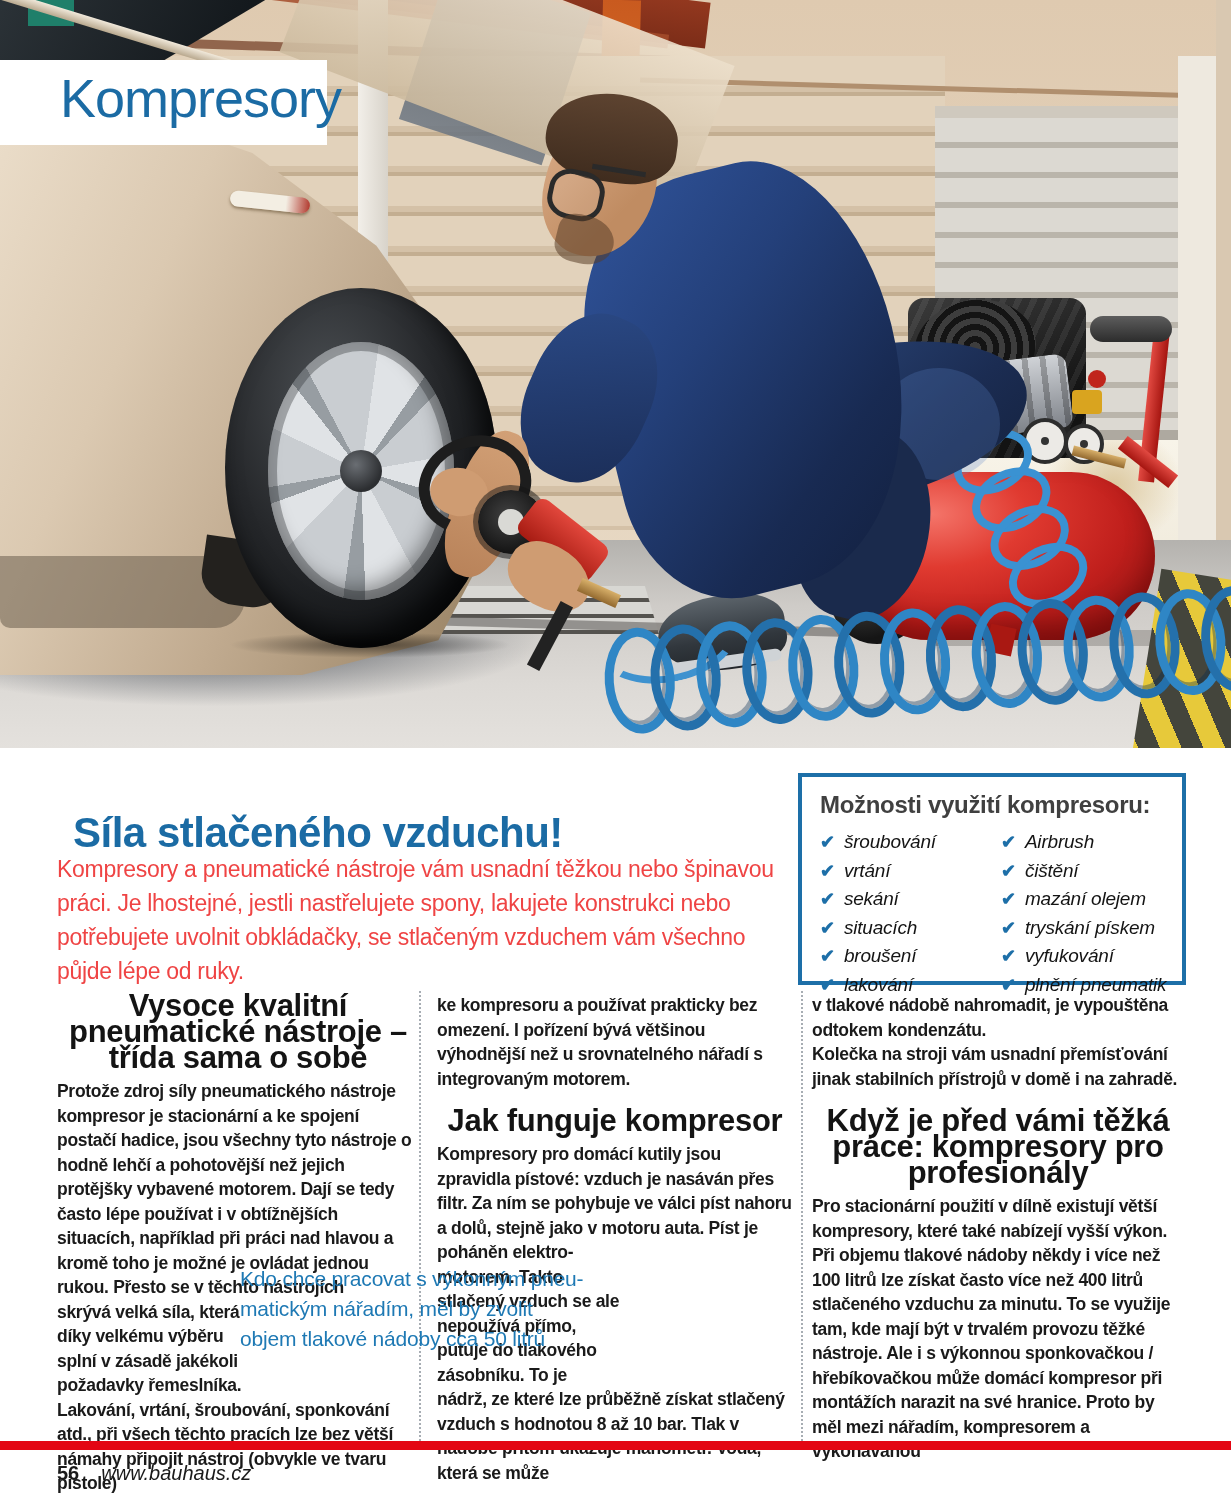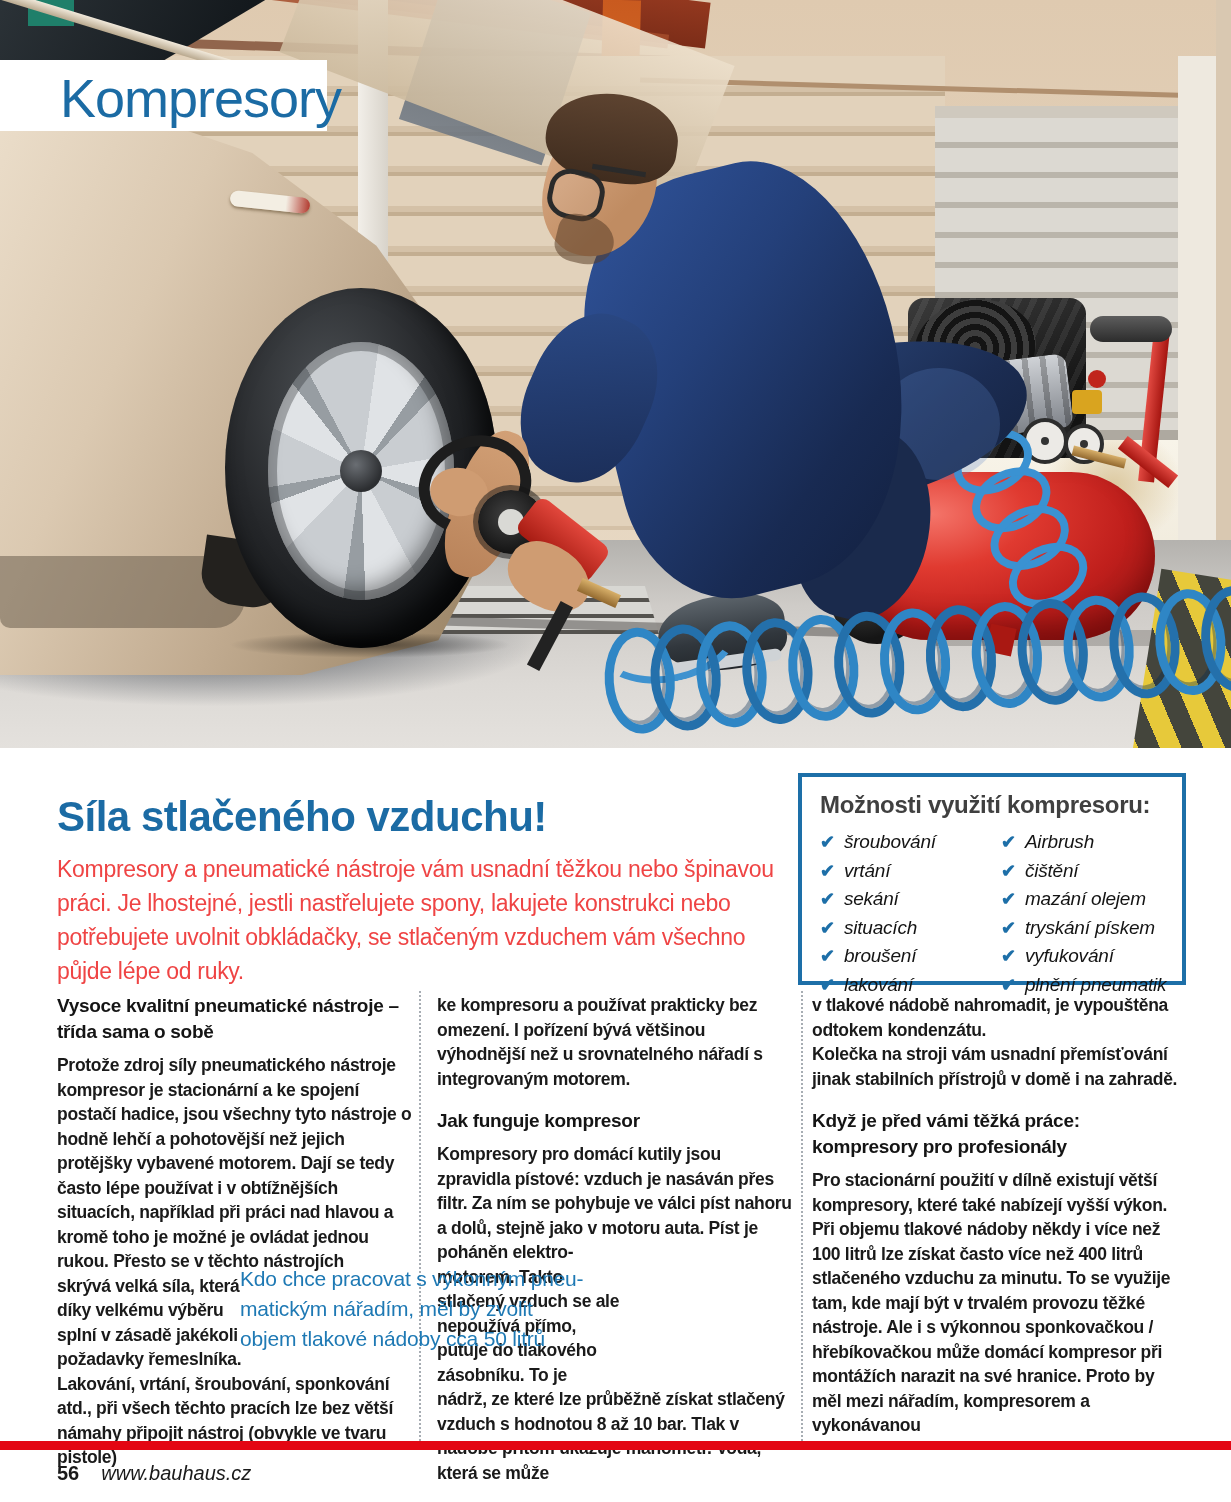--- a/index.html
+++ b/index.html
@@ -118,37 +118,37 @@
   .hose-loop{left:418px;top:436px;width:92px;height:76px;border:11px solid #1d1d1d;border-bottom-color:transparent;border-radius:50%;transform:rotate(-18deg);}
   .hand-right{left:506px;top:546px;width:86px;height:62px;border-radius:45% 55% 50% 50%;background:#cf9c72;transform:rotate(28deg);}
   .gauge-unit{left:478px;top:490px;width:66px;height:64px;border-radius:50%;
      background:radial-gradient(circle at 45% 40%,#414141,#141414 72%);box-shadow:0 0 0 5px rgba(20,20,20,.5);}
   .gauge-unit::after{content:"";position:absolute;left:50%;top:50%;width:26px;height:26px;margin:-13px 0 0 -13px;border-radius:50%;background:#d9d9d5;}
   .gun-body{left:518px;top:518px;width:90px;height:44px;border-radius:10px;transform:rotate(38deg);
      background:linear-gradient(#e2473c,#a61b12);}
   .brass-fitting{left:578px;top:586px;width:42px;height:14px;background:linear-gradient(#d8b06a,#93692f);transform:rotate(24deg);}
   .dark-stick{left:543px;top:600px;width:14px;height:72px;background:#222;transform:rotate(28deg);}
 
-  .label-box{left:0;top:60px;width:327px;height:71px;background:#ffffff;text-align:center;}
+  .label-box{left:0;top:60px;width:327px;height:85px;background:#ffffff;text-align:center;}
   .label-text{position:absolute;left:60px;top:7px;font-size:54px;letter-spacing:-1px;color:#1b6ba4;}
 
   
   .headline{left:57px;top:793px;width:760px;font-size:42px;font-weight:700;letter-spacing:-.5px;color:#1b6ba4;}
   .intro{left:57px;top:852px;width:745px;font-size:23px;line-height:34px;letter-spacing:-.3px;color:#ef4444;}
 
   .usage-box{left:798px;top:773px;width:388px;height:212px;border:4px solid #1d6fa8;box-sizing:border-box;
      padding:14px 0 0 18px;background:#fff;}
   .usage-title{font-size:24px;font-weight:700;color:#404040;letter-spacing:-.3px;margin-bottom:9px;}
   .usage-cols{display:flex;}
   .usage-col{width:183px;list-style:none;margin:0;padding:0;}
   .usage-col li{display:flex;align-items:baseline;font-size:19px;font-style:italic;color:#141414;line-height:28.5px;letter-spacing:-.2px;}
   .check{color:#1d6fa8;font-style:normal;font-weight:700;font-size:18px;margin-right:9px;flex:none;}
 
   .col{position:absolute;top:993px;color:#1a1a1a;}
-  .col h3{margin:0;font-size:19px;line-height:26px;font-weight:700;letter-spacing:-.3px;color:#141414;}
+  .col h3{margin:0;font-size:31px;line-height:26px;font-weight:700;letter-spacing:-.3px;color:#141414;text-align:center;}
   .col p{margin:0;font-size:17.5px;line-height:24.5px;letter-spacing:-.3px;font-weight:bold;}
   .col .gap{height:8px;}
   .col .hgap{height:17px;}
   #col1{left:57px;width:362px;}
   #col2{left:437px;width:356px;}
   #col3{left:812px;width:372px;}
   .narrow-left{width:196px;}
   .narrow-right{width:186px;margin-left:168px;}
   .divider{top:991px;height:450px;width:0;border-left:2px dotted #a7adb3;}
   #div1{left:419px;} #div2{left:801px;}
@@ -262,21 +262,21 @@
       <span class="coil"></span>
       <span class="coil"></span>
       <span class="coil"></span>
     </div>
 
     <div class="abs label-box">
       <div class="label-text">Kompresory</div>
     </div>
   </div>
 
-  <h1 class="abs headline" style="margin:0;">Síla stlačeného vzduchu!</h1>
+  <h1 class="abs headline" style="margin:16px;">Síla stlačeného vzduchu!</h1>
   <p class="abs intro" style="margin:0;">Kompresory a pneumatické nástroje vám usnadní těžkou nebo špinavou práci. Je lhostejné, jestli nastřelujete spony, lakujete konstrukci nebo potřebujete uvolnit obkládačky, se stlačeným vzduchem vám všechno půjde lépe od ruky.</p>
 
   <div class="abs usage-box">
     <div class="usage-title">Možnosti využití kompresoru:</div>
     <div class="usage-cols">
       <ul class="usage-col">
         <li>
             <span class="check">✔</span>
             <span>šroubování</span>
           </li>

